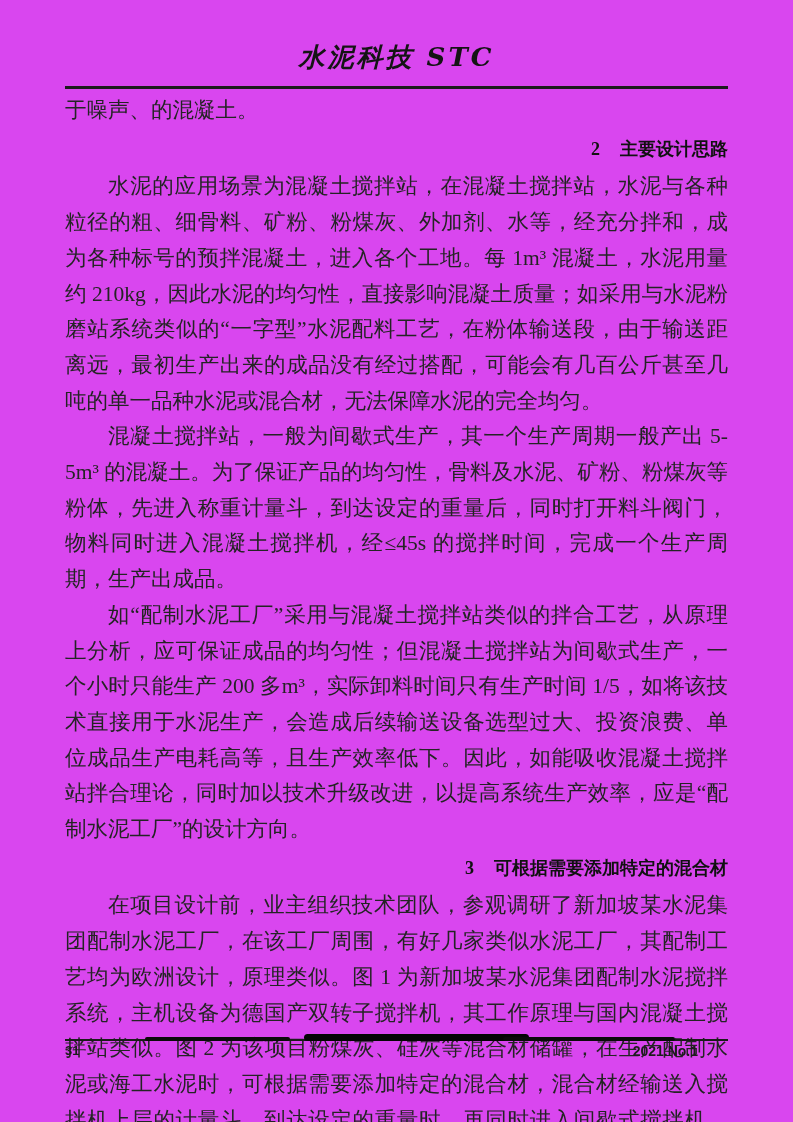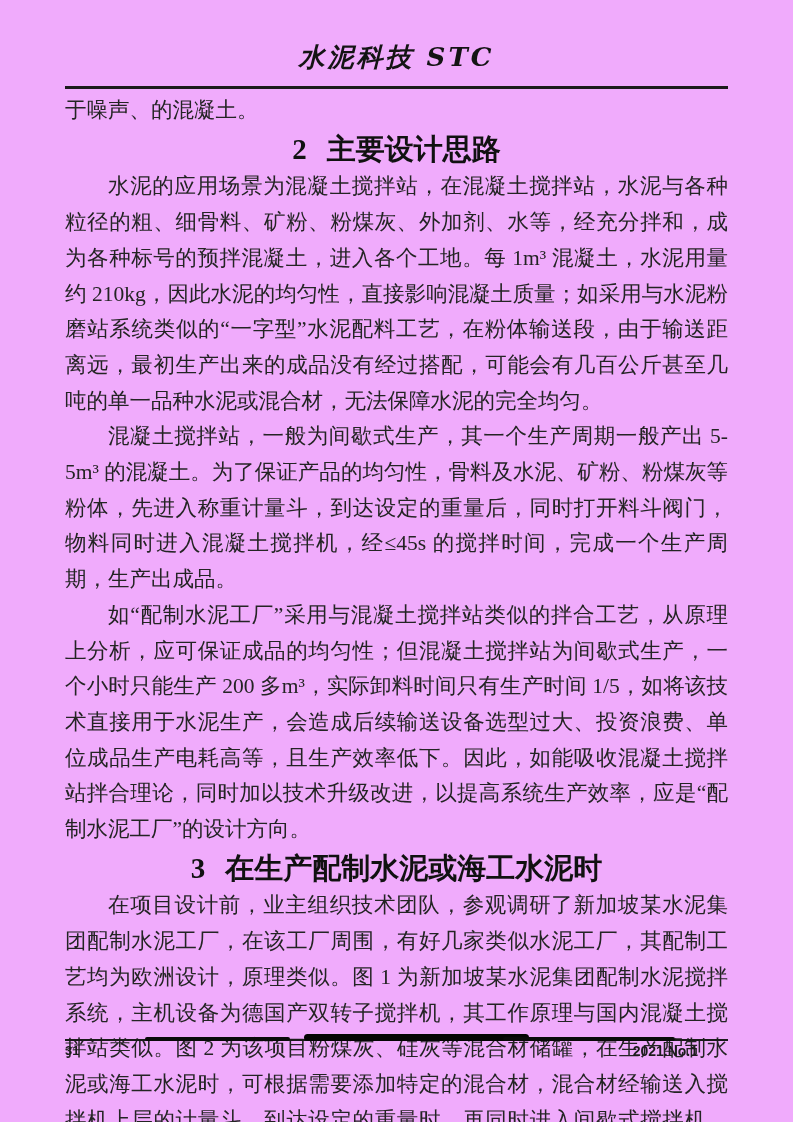--- a/index.html
+++ b/index.html
@@ -8,21 +8,21 @@
     width: 793px;
     height: 1122px;
     font-family: "Liberation Serif", "DejaVu Serif", serif;
     color: #1f1f1f;
     position: relative;
     overflow: hidden;
   }
   .page {
     position: absolute;
     inset: 0;
-    background: #f0abfc;
+    background: #d946ef;
   }
   .header {
     padding-top: 40px;
   }
   .journal-title {
     text-align: center;
     font-family: "DejaVu Serif", "Liberation Serif", serif;
     font-style: italic;
     font-weight: 600;
     font-size: 26px;
@@ -47,25 +47,25 @@
   }
   .content p.para {
     text-indent: 2em;
   }
   .content p.no-indent {
     text-indent: 0;
   }
   .section-heading {
     font-family: "Liberation Sans", "DejaVu Sans", sans-serif;
     font-weight: bold;
-    font-size: 29px;
+    font-size: 18px;
     line-height: 35.7px;
     margin: 3px 0 2px 0;
     color: #111111;
-    text-align: center;
+    text-align: right;
     text-indent: 0;
   }
   .section-heading .sec-num {
     font-family: "Liberation Serif", serif;
     font-weight: bold;
     display: inline-block;
     margin-right: 20px;
   }
   .footer {
     position: absolute;
@@ -146,21 +146,21 @@
       <span class="sec-num">2</span><span>主要设计思路</span>
     </h2>
 
     <p class="para">水泥的应用场景为混凝土搅拌站，在混凝土搅拌站，水泥与各种粒径的粗、细骨料、矿粉、粉煤灰、外加剂、水等，经充分拌和，成为各种标号的预拌混凝土，进入各个工地。每 1m³ 混凝土，水泥用量约 210kg，因此水泥的均匀性，直接影响混凝土质量；如采用与水泥粉磨站系统类似的“一字型”水泥配料工艺，在粉体输送段，由于输送距离远，最初生产出来的成品没有经过搭配，可能会有几百公斤甚至几吨的单一品种水泥或混合材，无法保障水泥的完全均匀。</p>
 
     <p class="para">混凝土搅拌站，一般为间歇式生产，其一个生产周期一般产出 5-5m³ 的混凝土。为了保证产品的均匀性，骨料及水泥、矿粉、粉煤灰等粉体，先进入称重计量斗，到达设定的重量后，同时打开料斗阀门，物料同时进入混凝土搅拌机，经≤45s 的搅拌时间，完成一个生产周期，生产出成品。</p>
 
     <p class="para">如“配制水泥工厂”采用与混凝土搅拌站类似的拌合工艺，从原理上分析，应可保证成品的均匀性；但混凝土搅拌站为间歇式生产，一个小时只能生产 200 多m³，实际卸料时间只有生产时间 1/5，如将该技术直接用于水泥生产，会造成后续输送设备选型过大、投资浪费、单位成品生产电耗高等，且生产效率低下。因此，如能吸收混凝土搅拌站拌合理论，同时加以技术升级改进，以提高系统生产效率，应是“配制水泥工厂”的设计方向。</p>
 
     <h2 class="section-heading">
-      <span class="sec-num">3</span><span>在生产配制水泥或海工水泥时</span>
+      <span class="sec-num">3</span><span>可根据需要添加特定的混合材</span>
     </h2>
 
     <p class="para">在项目设计前，业主组织技术团队，参观调研了新加坡某水泥集团配制水泥工厂，在该工厂周围，有好几家类似水泥工厂，其配制工艺均为欧洲设计，原理类似。图 1 为新加坡某水泥集团配制水泥搅拌系统，主机设备为德国产双转子搅拌机，其工作原理与国内混凝土搅拌站类似。图 2 为该项目粉煤灰、硅灰等混合材储罐，在生产配制水泥或海工水泥时，可根据需要添加特定的混合材，混合材经输送入搅拌机上层的计量斗，到达设定的重量时，再同时进入间歇式搅拌机，原理与国内混凝土搅拌站类似。</p>
 
   </div>
 
   <div class="footer">
     <div class="footer-rule">
       <div class="rule-base"></div>
       <div class="rule-thick-left"></div>

